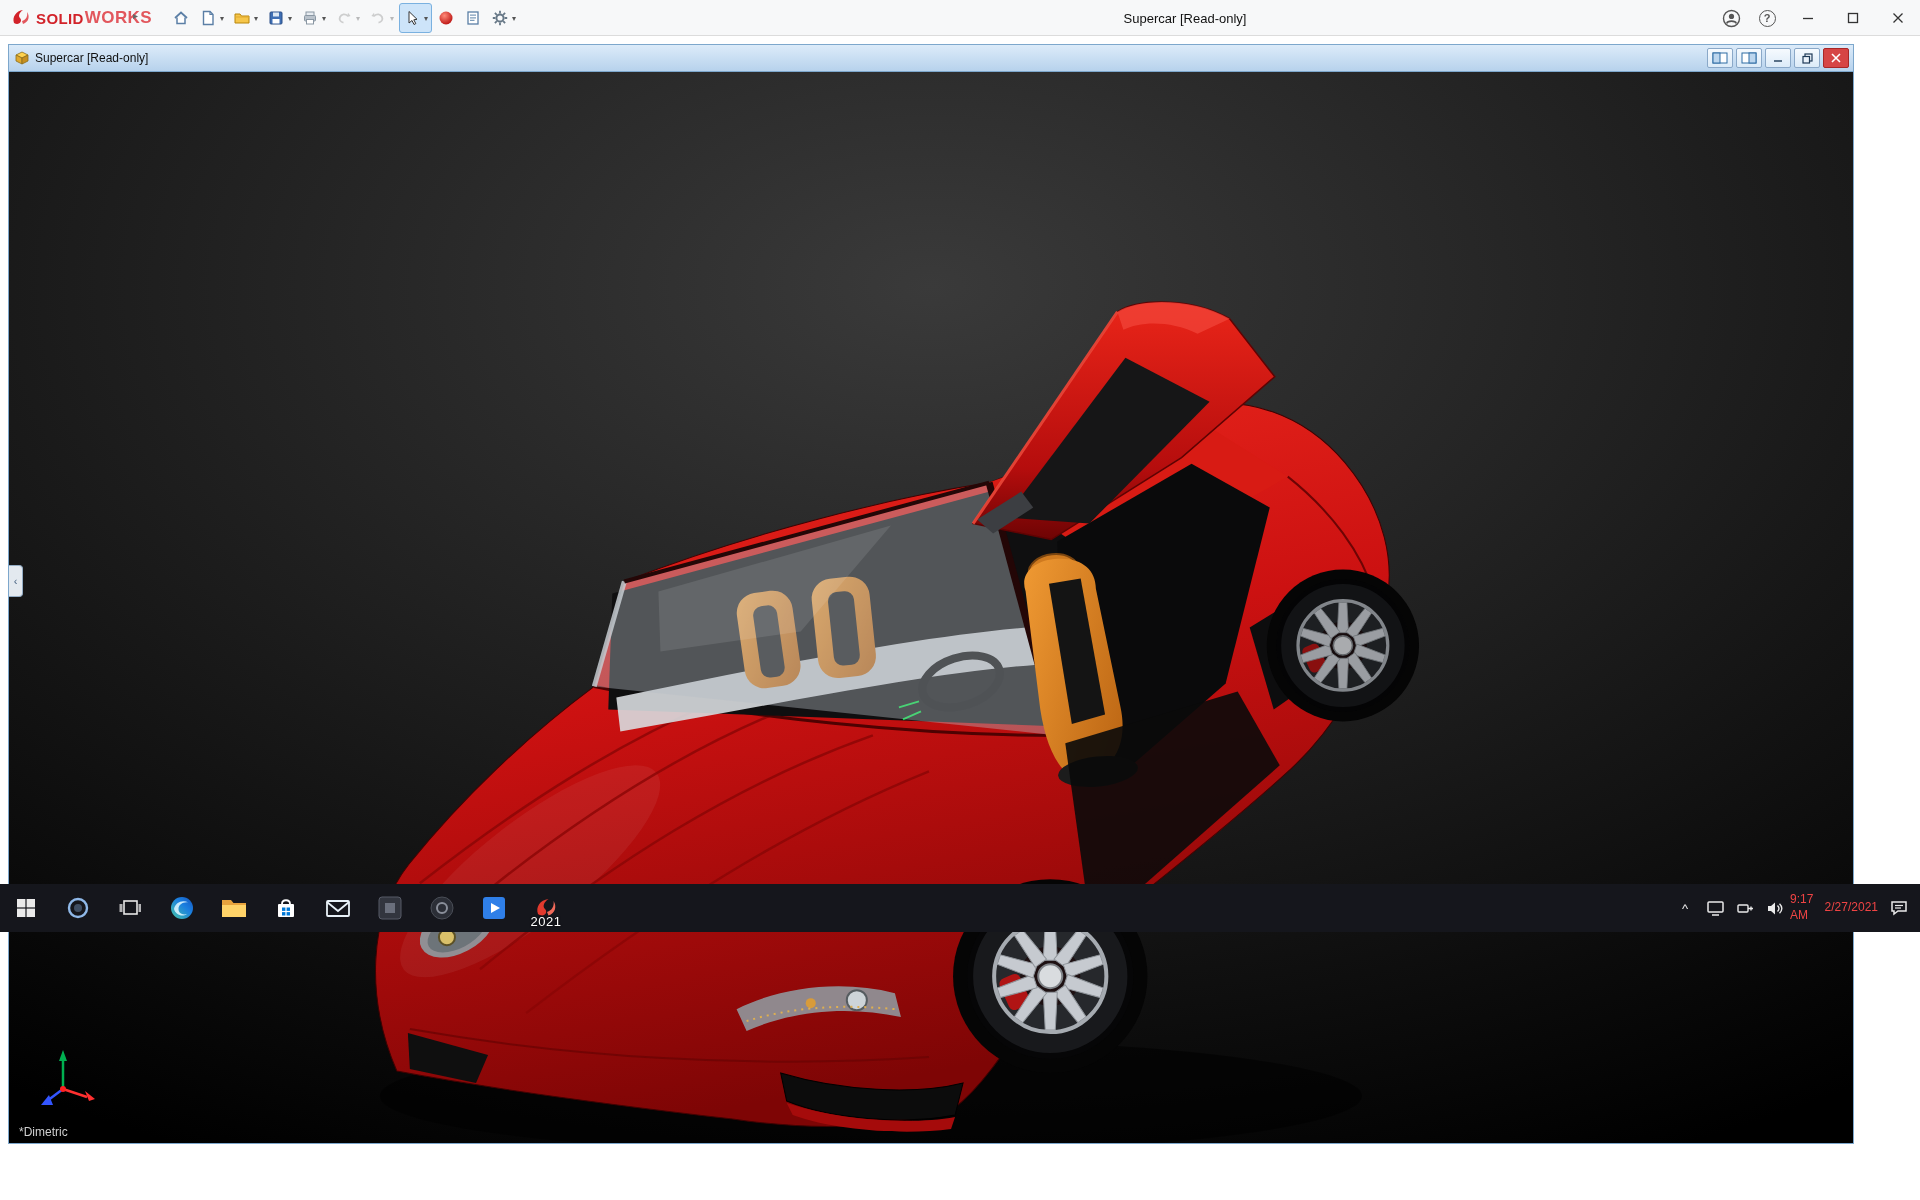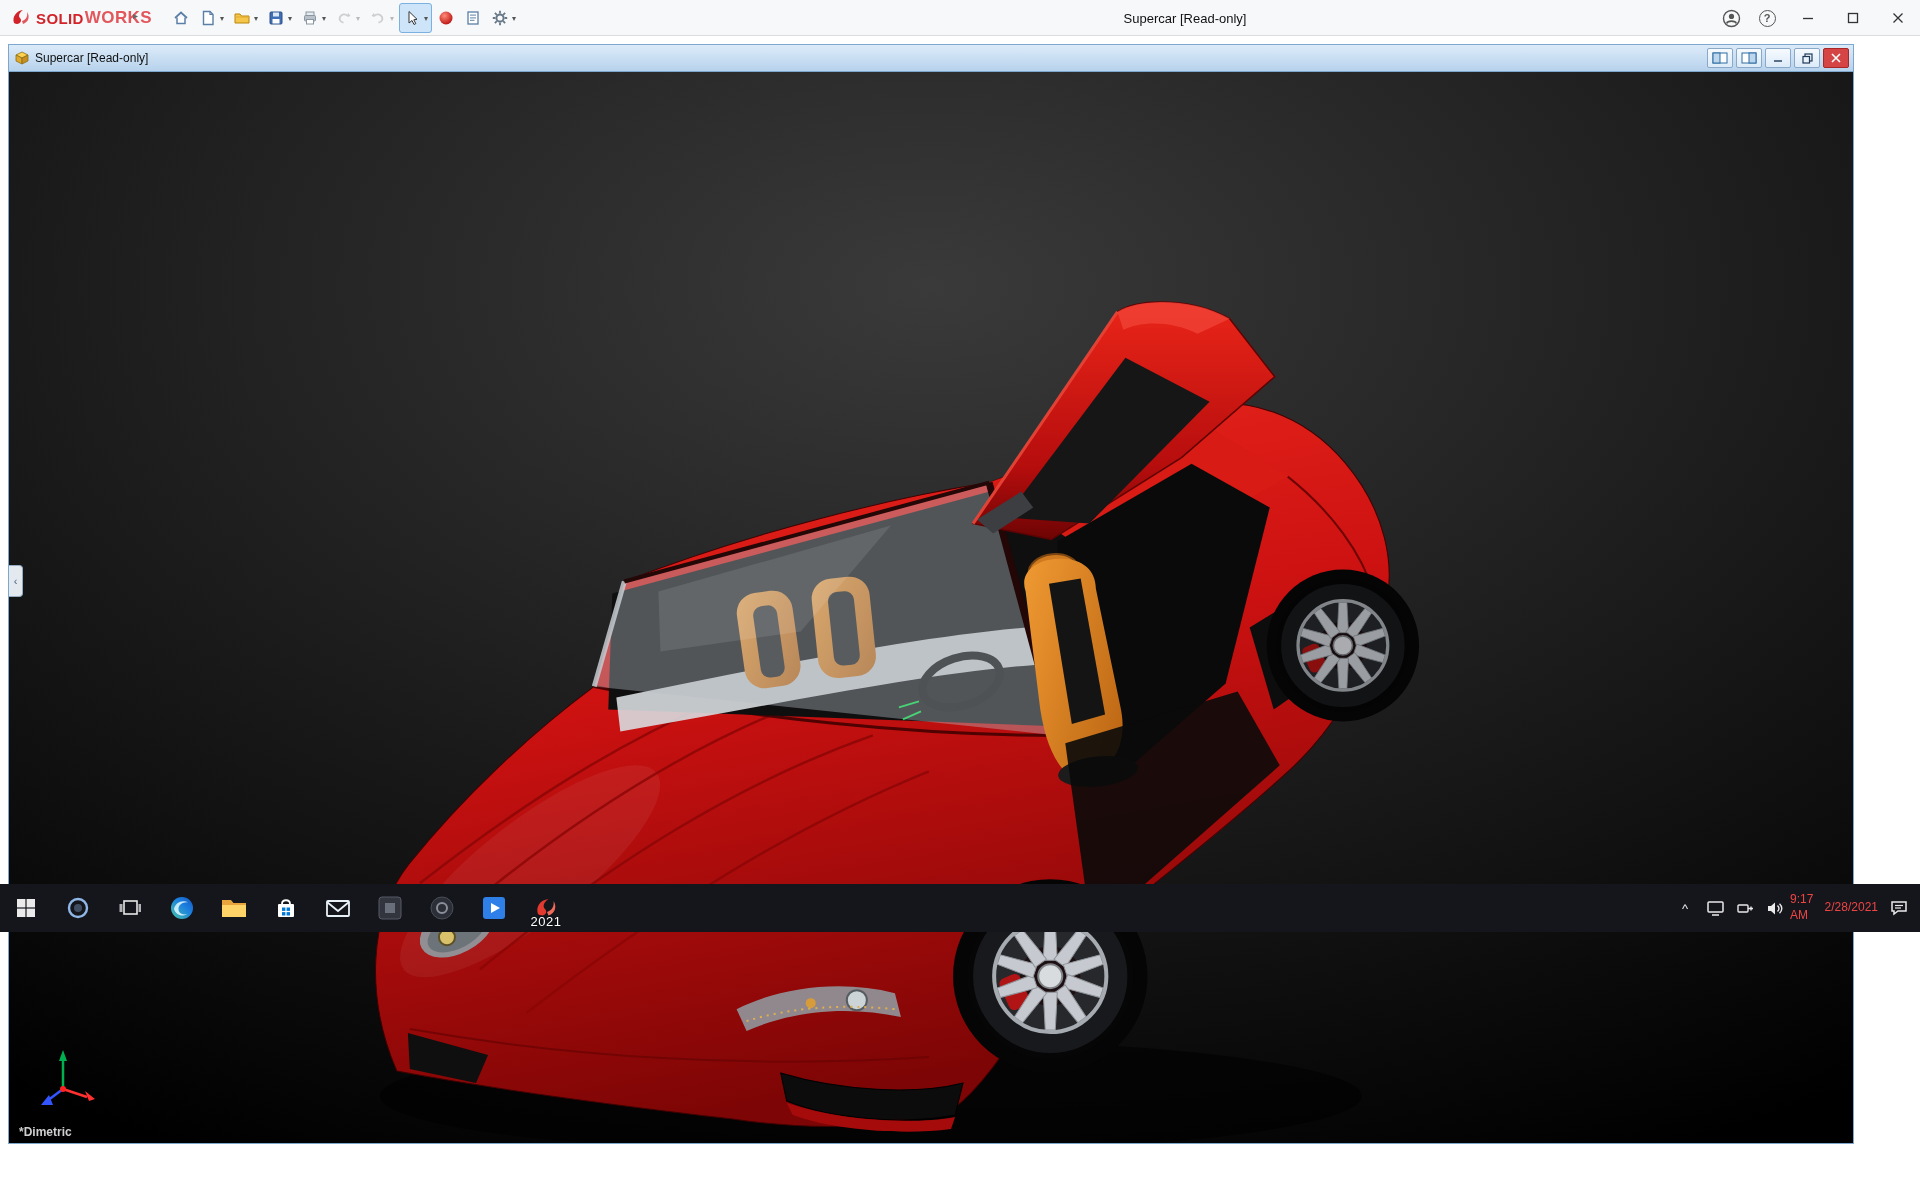--- a/index.html
+++ b/index.html
@@ -41,21 +41,21 @@
     border:1px solid #8aa8c8; background:linear-gradient(#f6fafe,#dcebf8); border-radius:2px; }
   .cw-btn.close { background:#d64545; border-color:#a82727; }
   .viewport { position:absolute; top:26px; left:0; right:0; bottom:0;
     background:#000; border-top:1px solid #7da7cc; overflow:hidden; }
   .scene { position:absolute; inset:0; width:100%; height:100%; }
   .left-tab { position:absolute; left:0; top:46%; width:14px; height:32px;
     background:#e3e9ef; border:1px solid #93accp; border:1px solid #93acc4; border-left:none;
     border-radius:0 4px 4px 0; display:flex; align-items:center; justify-content:center;
     font-size:11px; color:#4a6584; }
   .triad { position:absolute; left:24px; bottom:28px; }
-  .view-label { position:absolute; left:10px; bottom:4px; color:#cfcfcf; font-size:12px; font-weight:bold; }
+  .view-label { position:absolute; left:10px; bottom:4px; color:#cfcfcf; font-size:12px; font-weight:normal; }
 
   
   .taskbar { position:absolute; left:0; bottom:0; width:1920px; height:48px;
     background:#15161c; display:flex; align-items:stretch; z-index:40; color:#eee; }
   .tk-btn { width:52px; display:flex; align-items:center; justify-content:center; }
   .searchbox { width:336px; background:#ffffff; border:1px solid #9aa0a6; display:flex;
     align-items:center; gap:10px; padding-left:12px; }
   .searchbox input { border:none; outline:none; font-size:13px; color:#222; width:260px;
     font-family:"Liberation Sans",sans-serif; background:transparent; }
   .searchbox input::placeholder { color:#3d3d3d; opacity:1; }
@@ -490,21 +490,21 @@
       </div>
       <div class="tray-ico">
         <svg width="17" height="15" viewBox="0 0 17 15">
           <polygon points="1,5 4,5 8,1.5 8,13.5 4,10 1,10" fill="#eaeaea"></polygon>
           <path d="M10.5 4.5 C12.5 6.5 12.5 8.5 10.5 10.5" fill="none" stroke="#eaeaea" stroke-width="1.4"></path>
           <path d="M12.5 2.8 C15.6 5.8 15.6 9.2 12.5 12.2" fill="none" stroke="#eaeaea" stroke-width="1.4"></path>
         </svg>
       </div>
       <div class="clock">
         <span>9:17 AM</span>
-        <span>2/28/2021</span>
+        <span>2/27/2021</span>
       </div>
       <div class="tray-ico action">
         <svg width="18" height="16" viewBox="0 0 18 16">
           <path d="M2 2 H16 V11 H8 L4 14 V11 H2 Z" fill="none" stroke="#eaeaea" stroke-width="1.5"></path>
           <line x1="5" y1="5.5" x2="13" y2="5.5" stroke="#eaeaea" stroke-width="1.2"></line>
           <line x1="5" y1="8" x2="11" y2="8" stroke="#eaeaea" stroke-width="1.2"></line>
         </svg>
       </div>
     </div>
   </footer>

